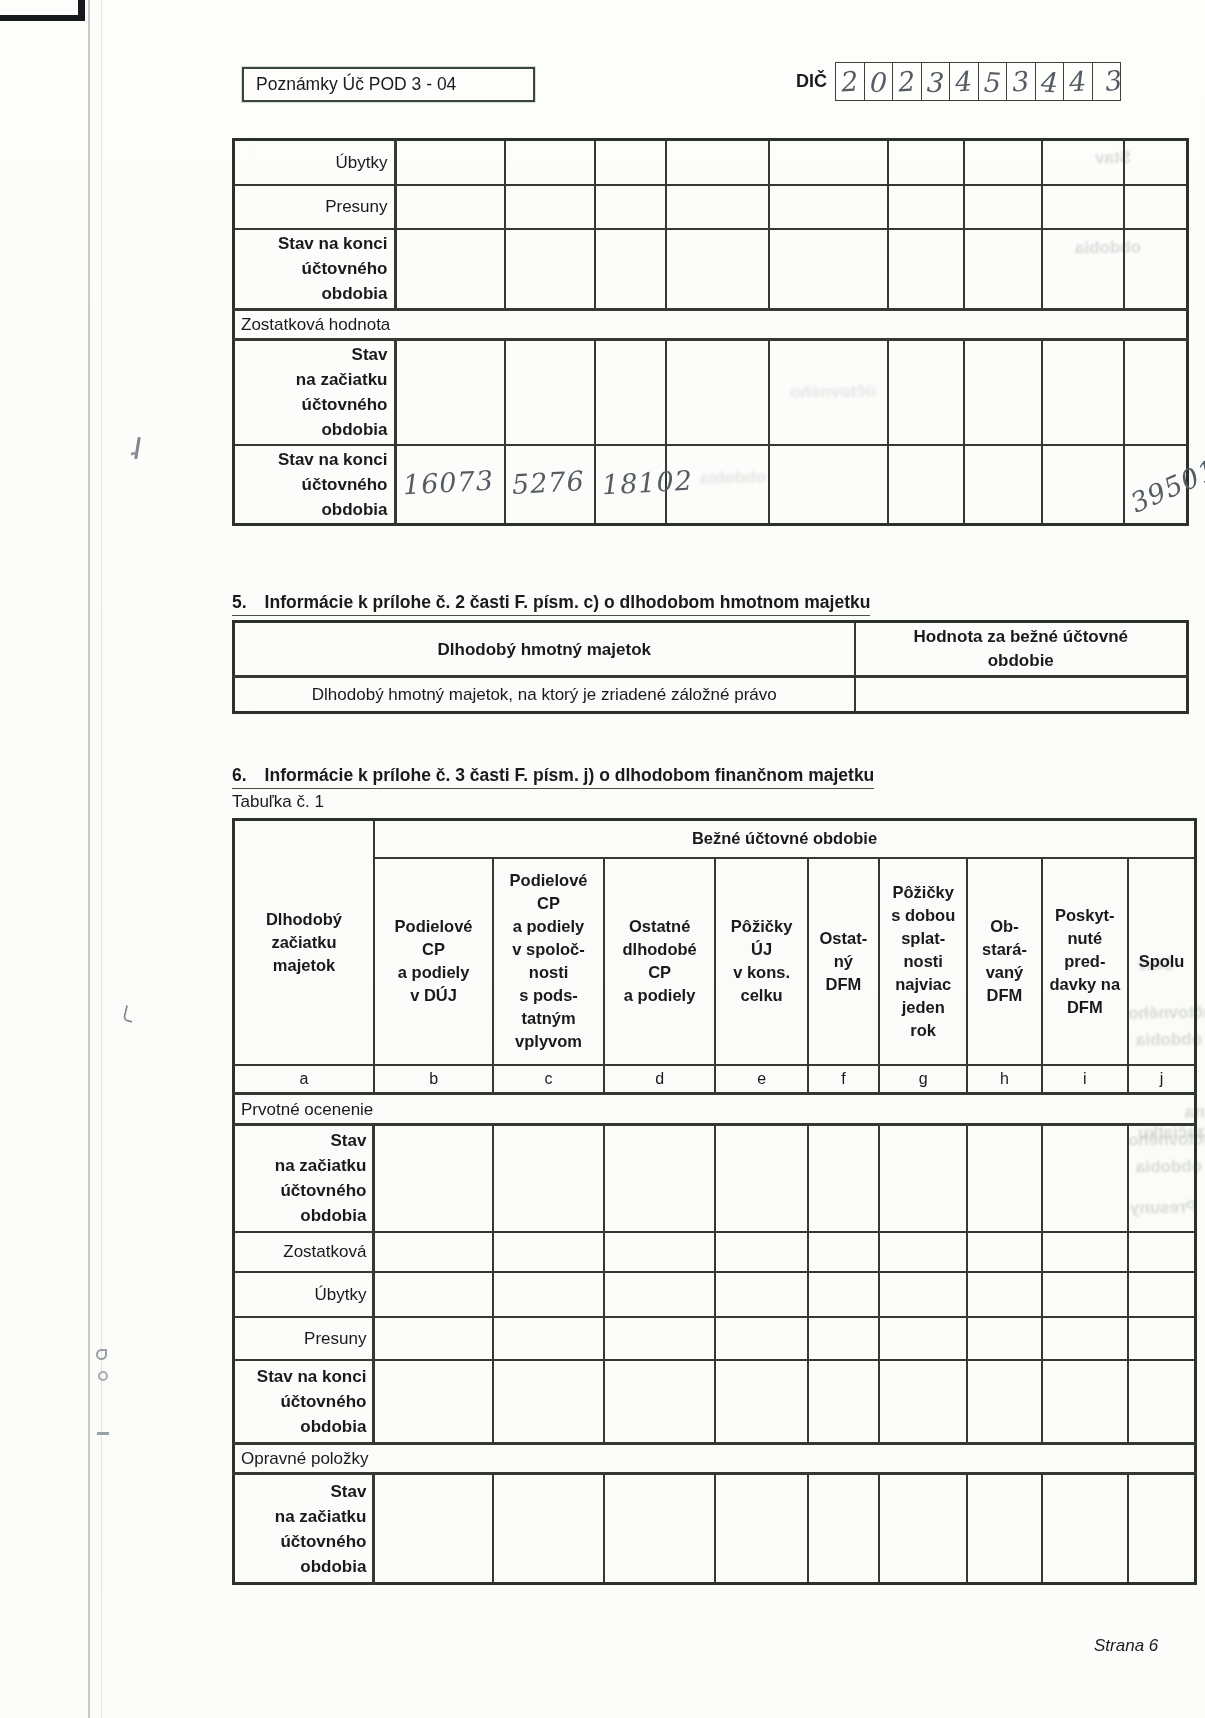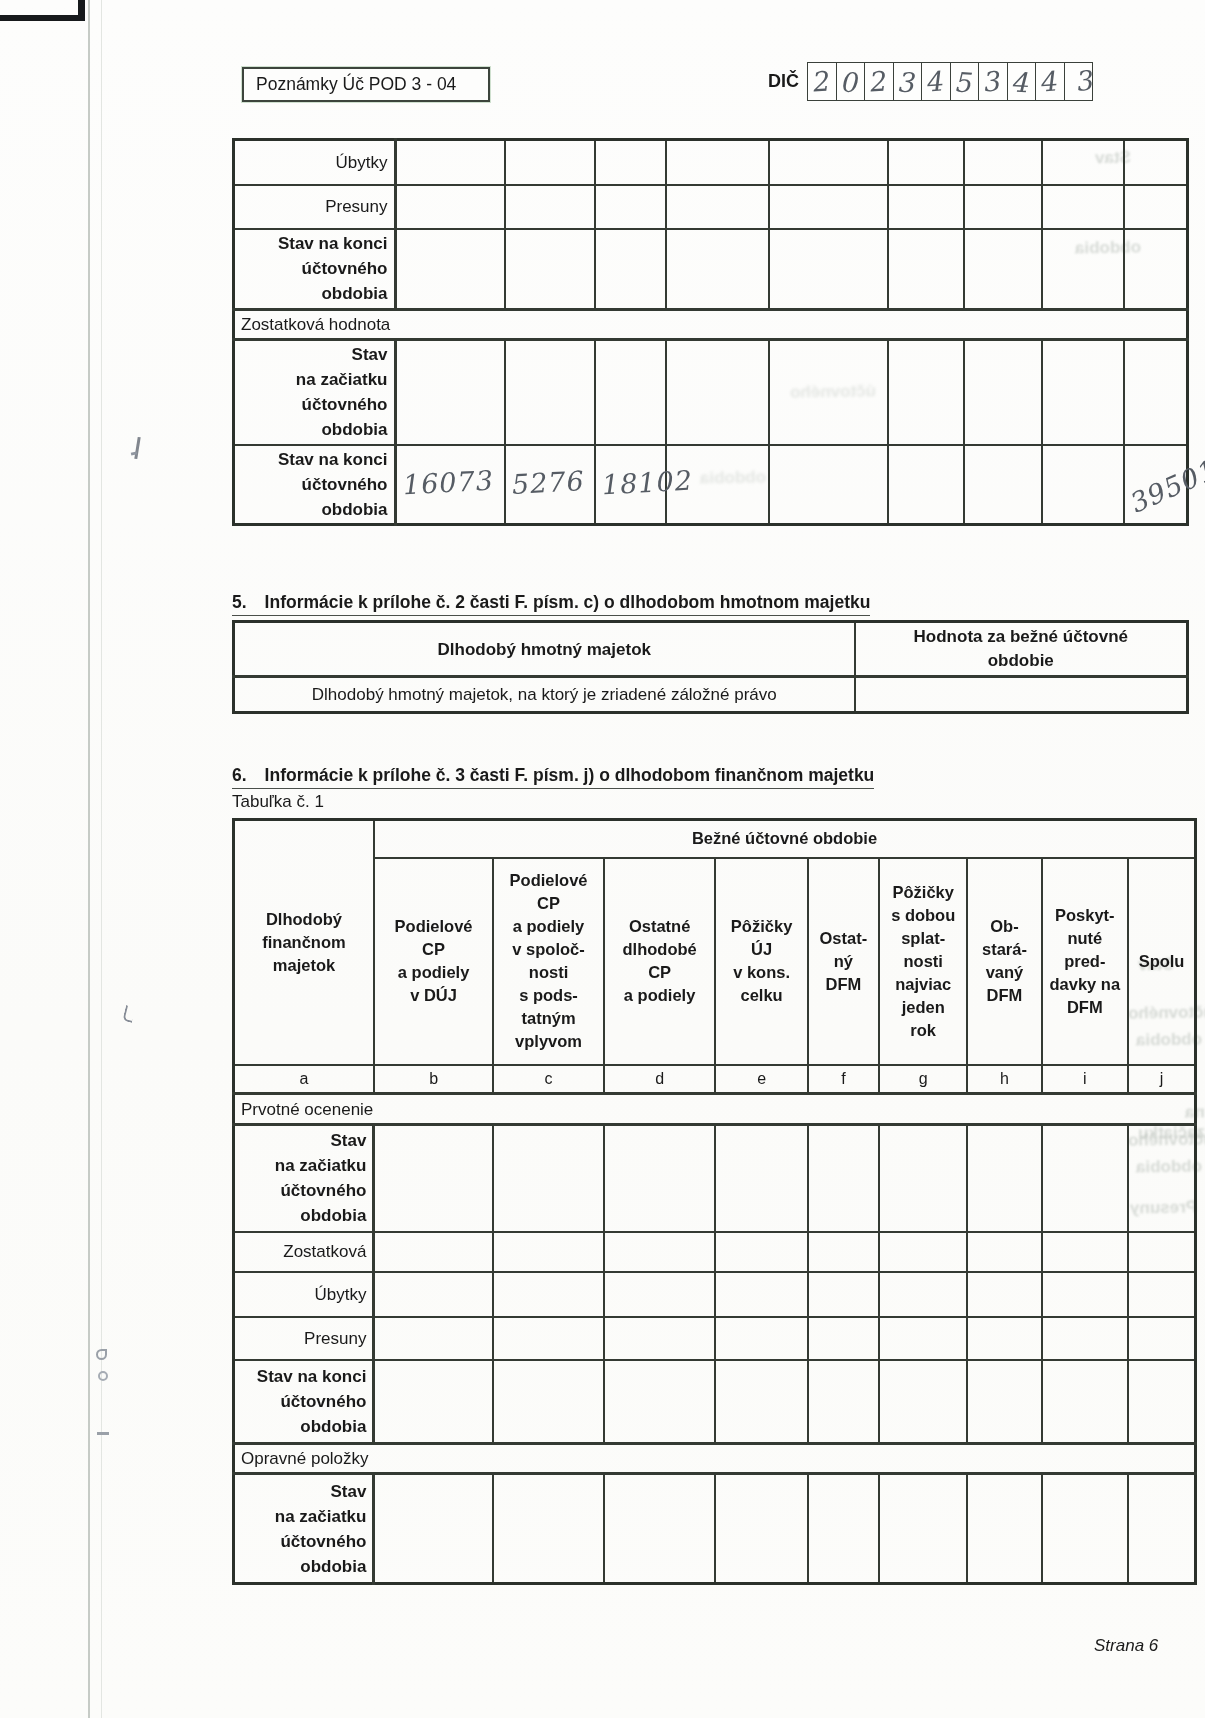--- a/index.html
+++ b/index.html
@@ -14,25 +14,25 @@
   .corner-artifact{left:0;top:0;width:78px;height:15px;
     border-right:7px solid #171a1c;border-bottom:6px solid #171a1c;}
   .edge-line-1{left:88px;top:0;width:2px;height:1718px;background:#c6cbc6;}
   .edge-line-2{left:101px;top:0;width:1px;height:1718px;background:#e3e6e2;}
   .ghost{position:absolute;transform:scaleX(-1) rotate(1deg);color:#a3aca4;
     font-weight:bold;font-size:17px;opacity:.42;filter:blur(1.1px);z-index:0;}
   .ghost.faint{opacity:.28;filter:blur(1.6px);}
   .pencil-mark{position:absolute;z-index:2;}
 
   
-  .form-label-box{left:242px;top:67px;width:248px;height:35px;
+  .form-label-box{left:242px;top:67px;width:293px;height:35px;
     border:2px solid #3c443c;box-shadow:0 0 0 1px #cfe0cf;
     display:flex;align-items:center;padding-left:12px;box-sizing:border-box;
     font-size:17.5px;background:#fdfdfc;}
-  .dic-wrap{left:768px;top:62px;display:flex;align-items:center;justify-content:flex-end;}
+  .dic-wrap{left:796px;top:62px;display:flex;align-items:center;justify-content:flex-end;}
   .dic-label{font-size:18px;font-weight:600;margin-right:8px;}
   .dic-boxes{display:flex;border:1.5px solid #3b413b;background:#fefefd;}
   .dic-cell{width:27.5px;height:37px;border-right:1.5px solid #3b413b;
     display:flex;align-items:center;justify-content:center;overflow:visible;}
   .dic-cell:last-child{border-right:none;}
   .hw{font-family:"DejaVu Serif", serif;font-style:italic;color:#565c64;}
   .dic-cell .hw{font-size:27px;transform:rotate(-4deg);}
   .dic-cell:nth-child(even) .hw{transform:rotate(3deg) translateY(1px);}
   .dic-cell:last-child .hw{transform:rotate(-6deg) translateX(7px);}
 
@@ -265,21 +265,21 @@
       <col style="width:9.6%">
       <col style="width:7.4%">
     <col style="width:9.2%">
       <col style="width:7.7%">
       <col style="width:9.0%">
       <col style="width:7.0%">
   </colgroup>
   <tbody>
       <tr style="height:38px;">
     <td class="hdr ml" rowspan="2">Dlhodobý
-finančnom
+začiatku
 majetok</td>
     <td class="hdr" colspan="9" style="border-bottom-width:2px;">Bežné účtovné obdobie</td>
   </tr>
   <tr style="height:207px;">
     <td class="hdr ml">Podielové
 CP
 a podiely
 v DÚJ</td>
     <td class="hdr ml">Podielové
 CP

